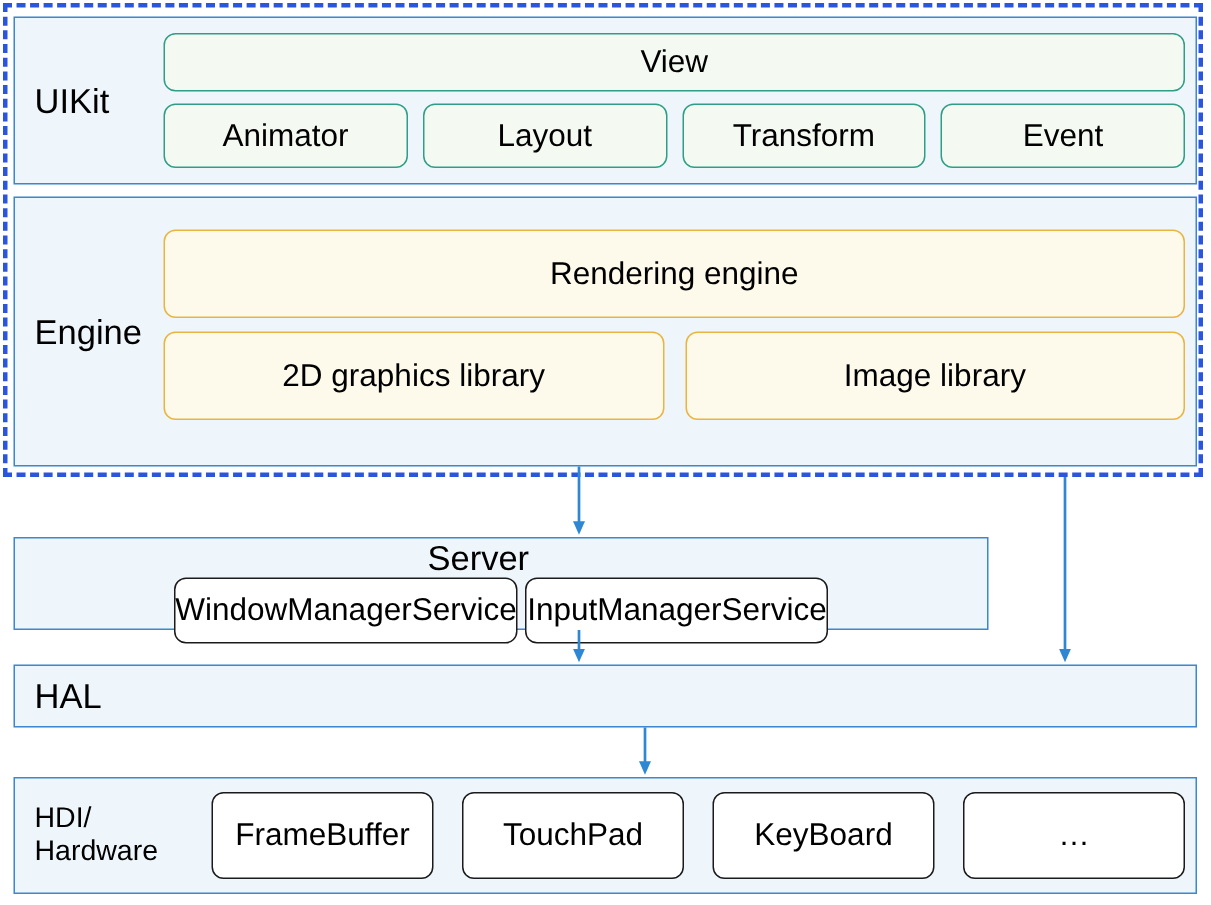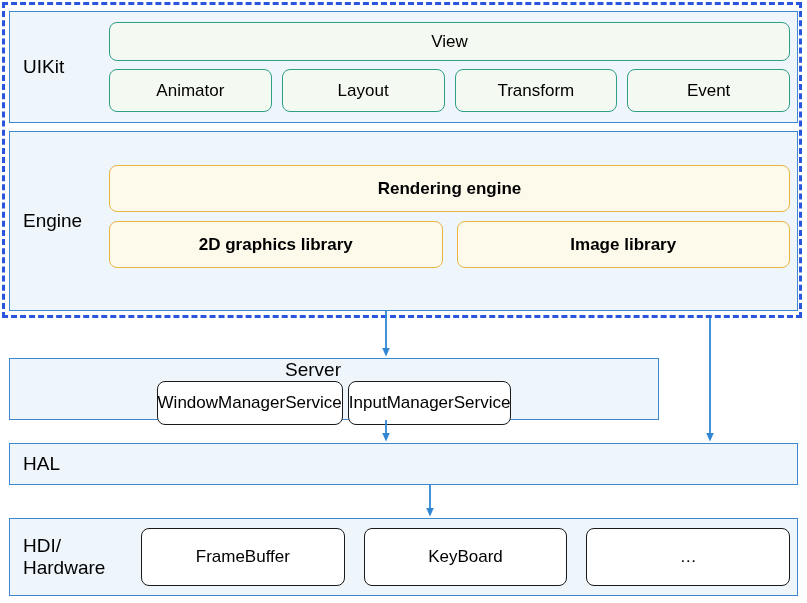--- a/index.html
+++ b/index.html
@@ -36,21 +36,21 @@
     position: absolute;
     box-sizing: border-box;
     background: #eef6fc;
     border: 1.5px solid #3d87d0;
     display: flex;
     align-items: center;
   }
 
   .layer-label {
     flex: 0 0 auto;
-    font-size: 19px;
+    font-size: 23px;
     color: #000000;
     line-height: 1.15;
     white-space: pre-line;
     text-align: left;
   }
 
   .layer-body {
     flex: 1 1 auto;
     display: flex;
     flex-direction: column;
@@ -64,21 +64,21 @@
     align-items: center;
   }
 
   
   .node {
     box-sizing: border-box;
     display: flex;
     align-items: center;
     justify-content: center;
     text-align: left;
-    font-size: 17px;
+    font-size: 21px;
     border-radius: 8px;
   }
 
   .node.green {
     background: #f4faf2;
     border: 1.5px solid #2f9e87;
   }
 
   .node.amber {
     background: #fdf9eb;
@@ -110,21 +110,21 @@
   
   #layer-engine {
     left: 9px;
     top: 131px;
     width: 789px;
     height: 180px;
     padding: 0 7px;
   }
   #layer-engine .layer-label { width: 86px; padding-left: 6px; }
   #layer-engine .engine-row { gap: 14px; margin-bottom: 9px; }
-  #layer-engine .engine-row .node { flex: 1 1 0; height: 47px; font-weight: bold; }
+  #layer-engine .engine-row .node { flex: 1 1 0; height: 59px; }
   #layer-engine .node-backends { width: 100%; height: 47px; }
 
   
   #layer-server {
     left: 9px;
     top: 358px;
     width: 650px;
     height: 62px;
     padding: 0 7px;
     flex-direction: column;
@@ -211,20 +211,21 @@
   <div class="layer" id="layer-hal">
     <div class="layer-label">HAL</div>
   </div>
 
   <div class="layer" id="layer-hdi">
     <div class="layer-label">HDI/
 Hardware</div>
     <div class="layer-body">
       <div class="row hdi-row">
         <div class="node plain">FrameBuffer</div>
+        <div class="node plain">TouchPad</div>
         <div class="node plain">KeyBoard</div>
         <div class="node plain">…</div>
       </div>
     </div>
   </div>
 
   <svg class="arrow-layer" viewBox="0 0 807 603">
     <defs>
       <marker id="arrowhead" markerWidth="9" markerHeight="9" refX="4.5" refY="4" orient="auto" markerUnits="userSpaceOnUse">
         <path d="M0,0 L9,4 L0,8 z" fill="#2f87d4"></path>

